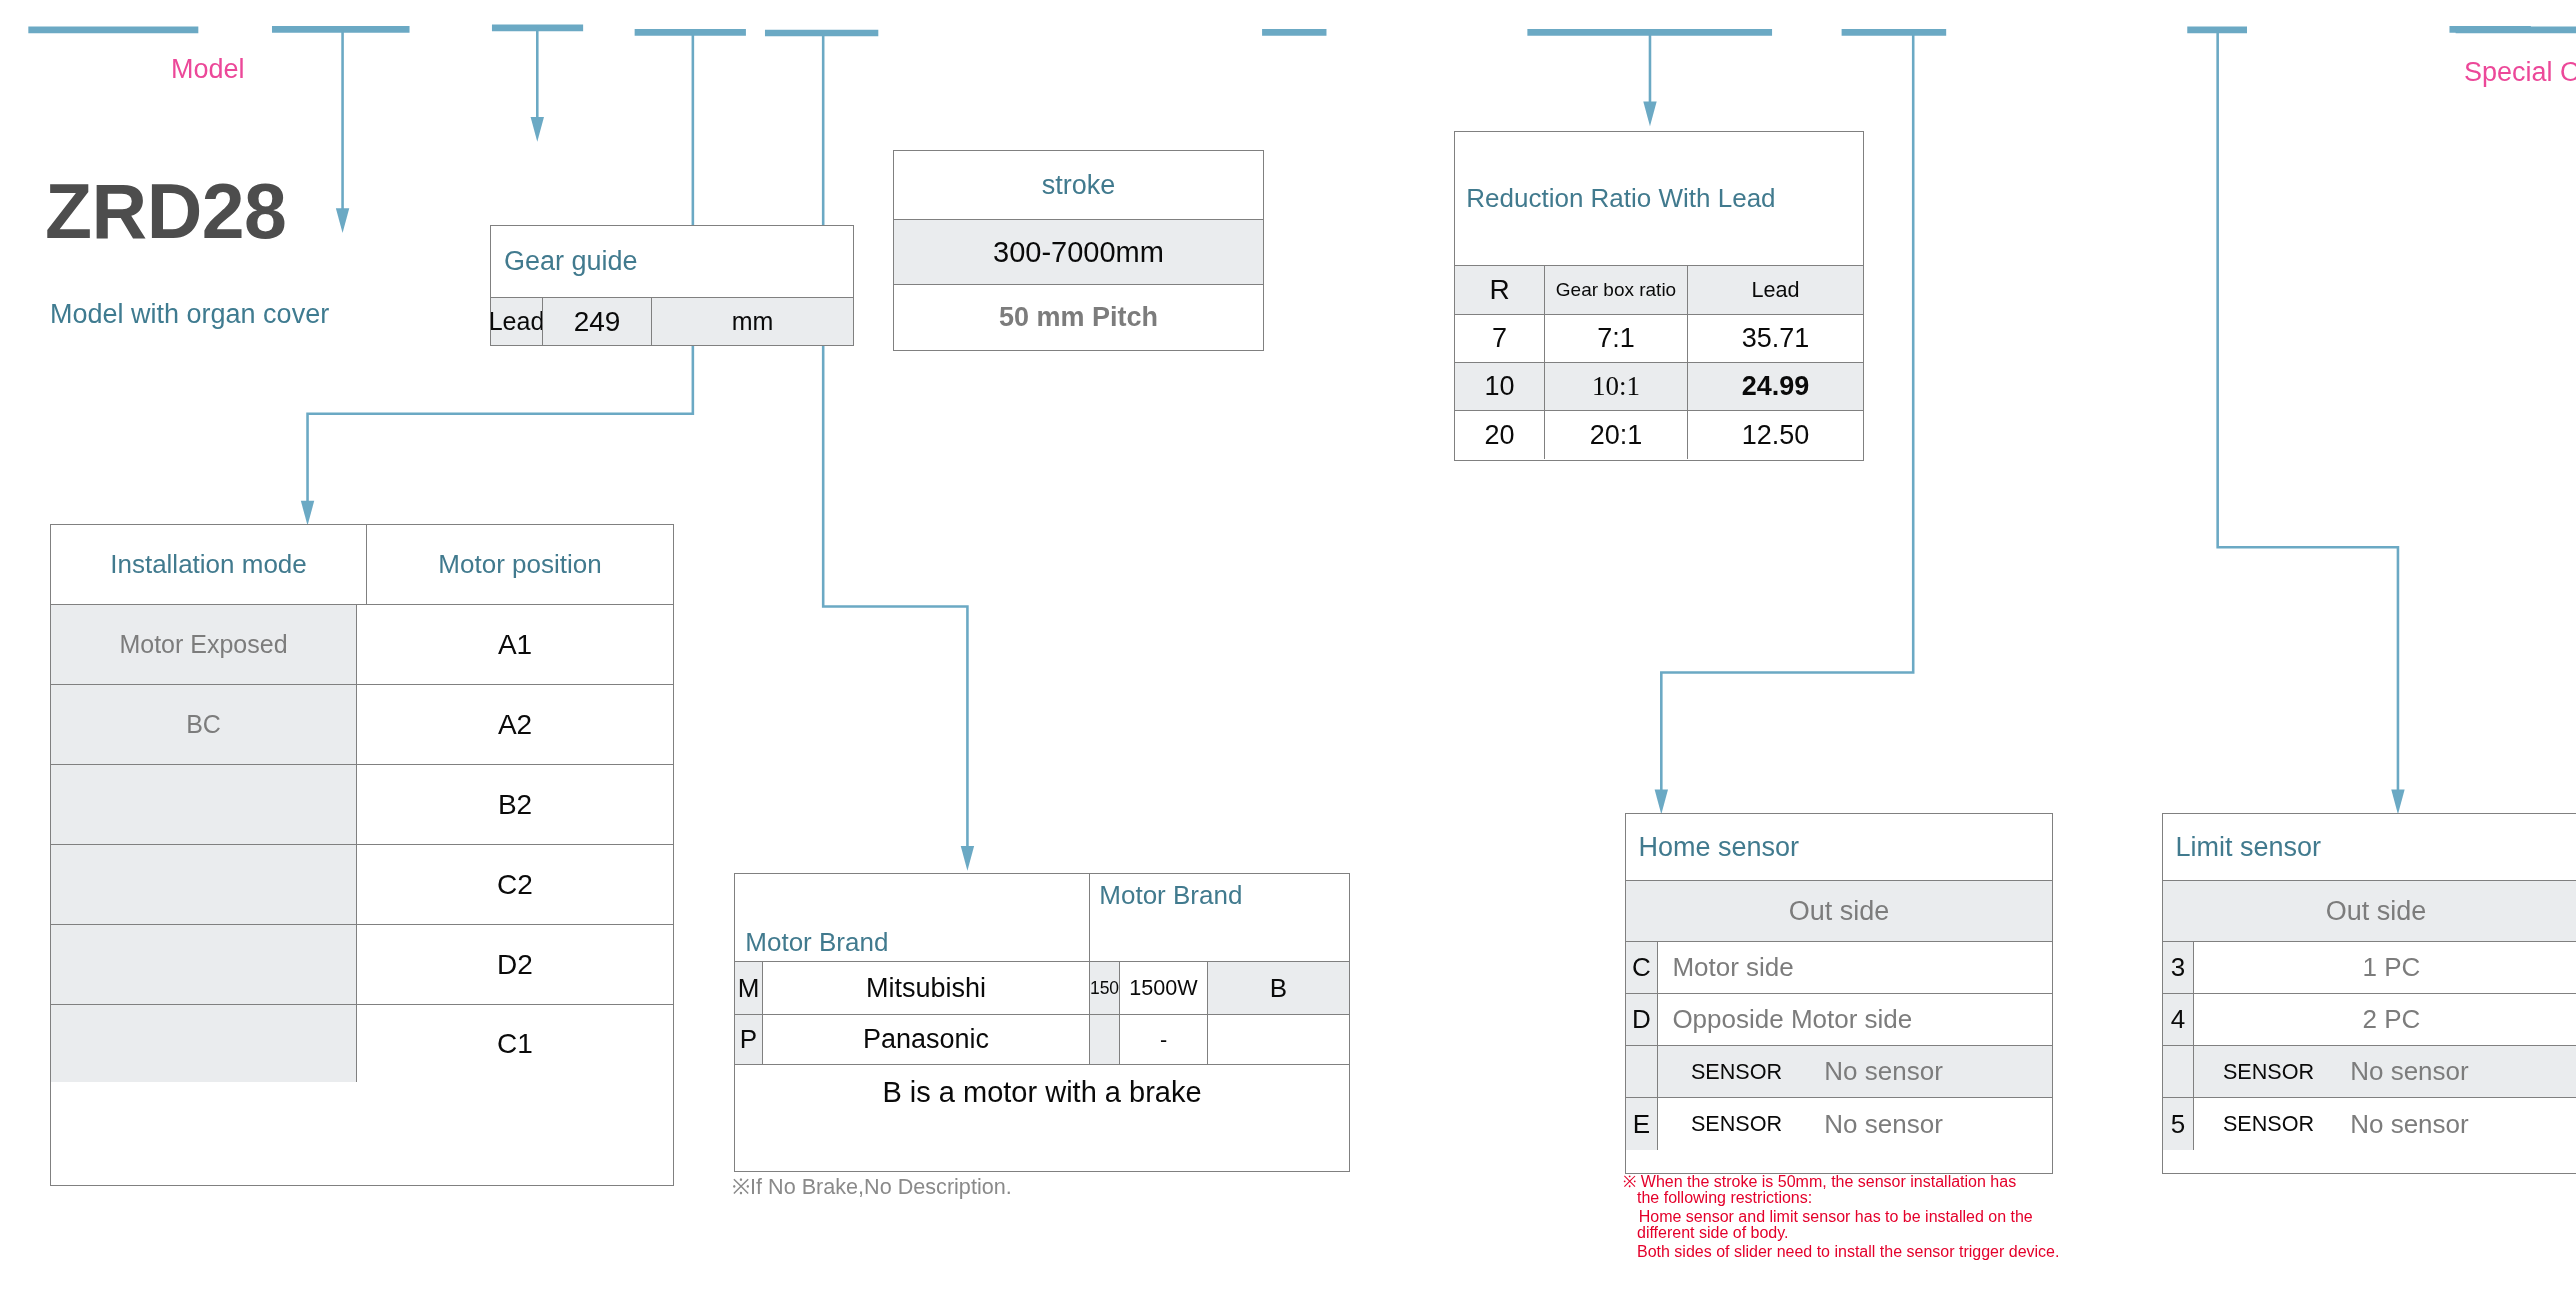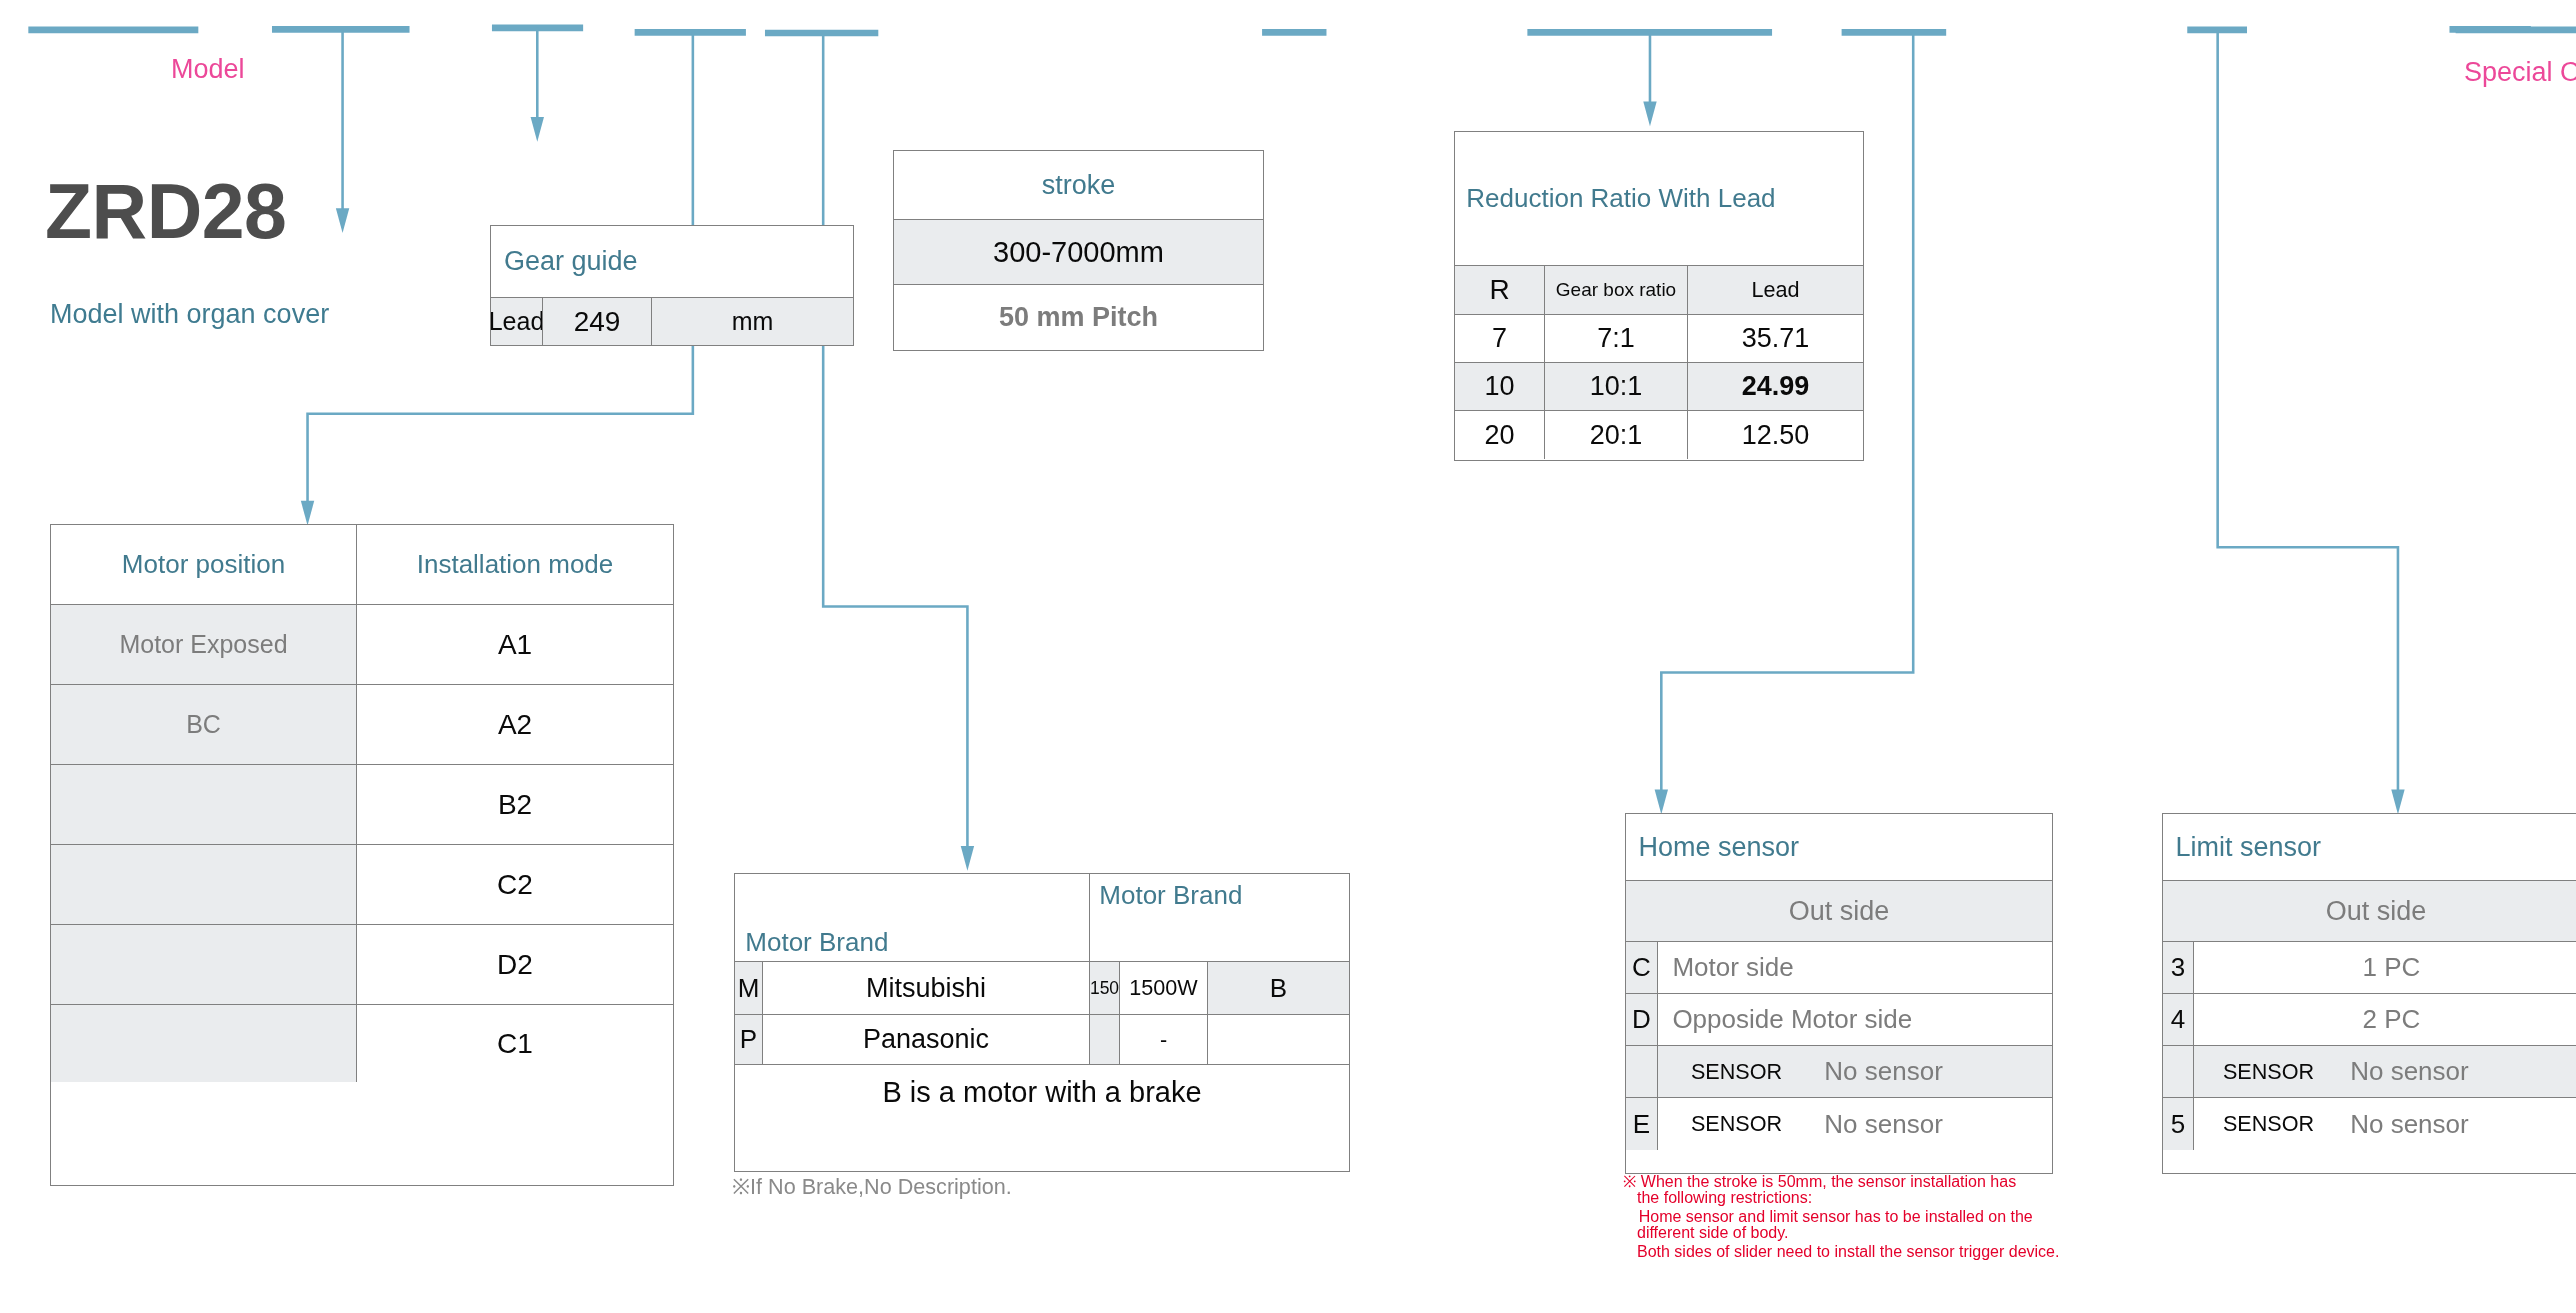--- a/index.html
+++ b/index.html
@@ -114,34 +114,34 @@
     <div class="cell shade blk" style="width:143px;font-size:19px;">Gear box ratio</div>
     <div class="cell shade blk" style="flex:1;font-size:21.6px;">Lead</div>
   </div>
   <div class="row rowline" style="height:48px;">
     <div class="cell blk" style="width:90px;font-size:27px;">7</div>
     <div class="cell blk" style="width:143px;font-size:27px;">7:1</div>
     <div class="cell blk" style="flex:1;font-size:27px;">35.71</div>
   </div>
   <div class="row rowline shade" style="height:48px;">
     <div class="cell shade blk" style="width:90px;font-size:27px;">10</div>
-    <div class="cell shade blk" style="width:143px;font-size:27px;">10:1</div>
+    <div class="cell shade blk" style="width:143px;font-size:27px;font-family:Liberation Serif, serif;">10:1</div>
     <div class="cell shade blk" style="flex:1;font-size:27px;font-weight:bold;">24.99</div>
   </div>
   <div class="row" style="height:48px;">
     <div class="cell blk" style="width:90px;font-size:27px;">20</div>
     <div class="cell blk" style="width:143px;font-size:27px;">20:1</div>
     <div class="cell blk" style="flex:1;font-size:27px;">12.50</div>
   </div>
 </div>
 
 <div class="tbl" style="left:50px;top:524px;width:624px;height:662px;">
   <div class="row rowline" style="height:80px;">
+    <div class="cell hdr" style="flex:1;font-size:26px;">Installation mode</div>
     <div class="cell hdr" style="width:306px;font-size:26px;">Motor position</div>
-    <div class="cell hdr" style="flex:1;font-size:26px;">Installation mode</div>
   </div>
   <div class="row rowline" style="height:80px;">
     <div class="cell shade grey" style="width:306px;font-size:25px;">Motor Exposed</div>
     <div class="cell blk" style="flex:1;font-size:28px;">A1</div>
   </div>
   <div class="row rowline" style="height:80px;">
     <div class="cell shade grey" style="width:306px;font-size:25px;">BC</div>
     <div class="cell blk" style="flex:1;font-size:28px;">A2</div>
   </div>
   <div class="row rowline" style="height:80px;">

